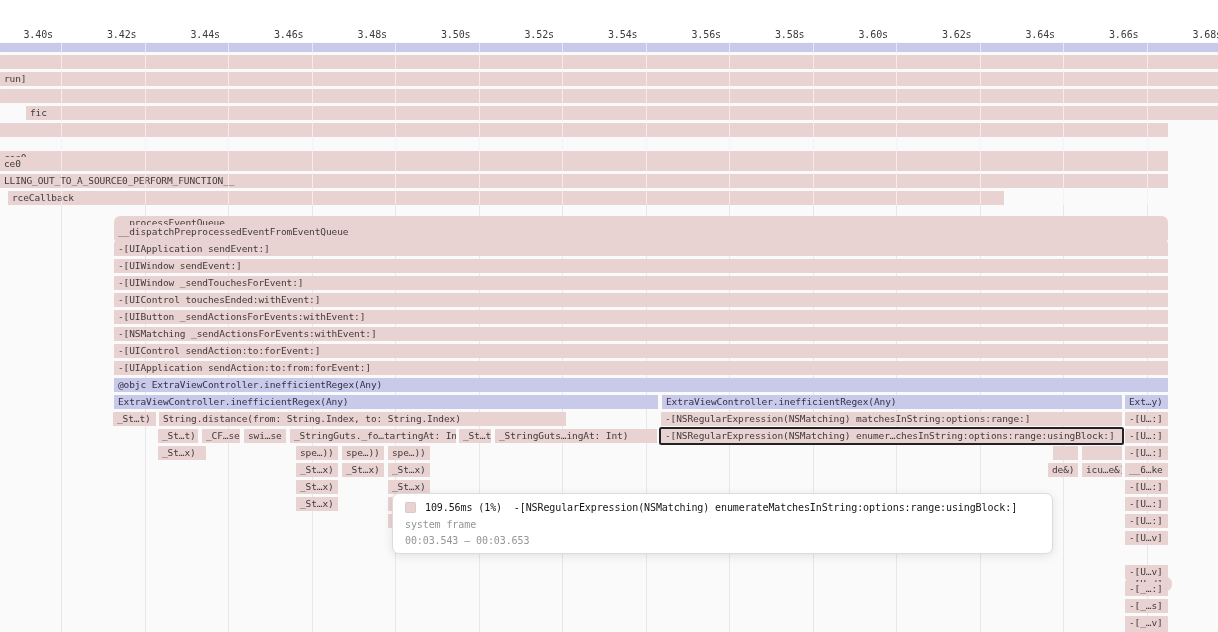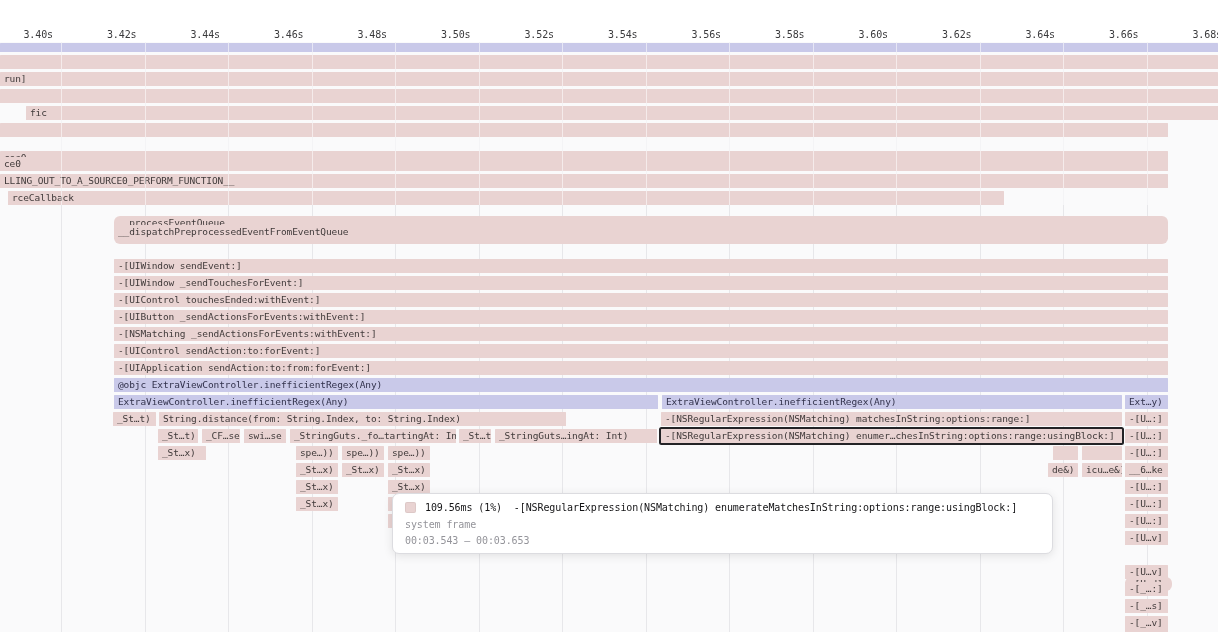--- a/index.html
+++ b/index.html
@@ -91,20 +91,21 @@
       <div class="bar pink" style="left: 0px; top: 30px; width: 1218px; height: 14px;">run]</div>
       <div class="bar pink" style="left: 0px; top: 47px; width: 1218px; height: 14px;"></div>
       <div class="bar pink" style="left: 0px; top: 64px; width: 1218px; height: 14px; margin-left: 26px;">fic</div>
       <div class="bar pink" style="left: 0px; top: 81px; width: 1168px; height: 14px;"></div>
       <div class="bar pink" style="left: 0px; top: 98px; width: 1168px; height: 14px; margin-top: 11px;">ces0</div>
       <div class="bar pink" style="left: 0px; top: 115px; width: 1168px; height: 14px;">ce0</div>
       <div class="bar pink" style="left: 0px; top: 132px; width: 1168px; height: 14px;">LLING_OUT_TO_A_SOURCE0_PERFORM_FUNCTION__</div>
       <div class="bar pink" style="left: 8px; top: 149px; width: 996px; height: 14px;">rceCallback</div>
       <div class="bar pink" style="left: 114px; top: 174px; width: 1054px; height: 28px; border-radius: 6px;">__processEventQueue</div>
       <div class="bar pink" style="left: 114px; top: 183px; width: 1054px; height: 14px;">__dispatchPreprocessedEventFromEventQueue</div>
+      <div class="bar pink" style="left: 114px; top: 200px; width: 1054px; height: 14px;">-[UIApplication sendEvent:]</div>
       <div class="bar pink" style="left: 114px; top: 217px; width: 1054px; height: 14px;">-[UIWindow sendEvent:]</div>
       <div class="bar pink" style="left: 114px; top: 234px; width: 1054px; height: 14px;">-[UIWindow _sendTouchesForEvent:]</div>
       <div class="bar pink" style="left: 114px; top: 251px; width: 1054px; height: 14px;">-[UIControl touchesEnded:withEvent:]</div>
       <div class="bar pink" style="left: 114px; top: 268px; width: 1054px; height: 14px;">-[UIButton _sendActionsForEvents:withEvent:]</div>
       <div class="bar pink" style="left: 114px; top: 285px; width: 1054px; height: 14px;">-[NSMatching _sendActionsForEvents:withEvent:]</div>
       <div class="bar pink" style="left: 114px; top: 302px; width: 1054px; height: 14px;">-[UIControl sendAction:to:forEvent:]</div>
       <div class="bar pink" style="left: 114px; top: 319px; width: 1054px; height: 14px;">-[UIApplication sendAction:to:from:forEvent:]</div>
       <div class="bar purple" style="left: 114px; top: 336px; width: 1054px; height: 14px;">@objc ExtraViewController.inefficientRegex(Any)</div>
       <div class="bar purple" style="left: 114px; top: 353px; width: 544px; height: 14px;">ExtraViewController.inefficientRegex(Any)</div>
       <div class="bar purple" style="left: 662px; top: 353px; width: 460px; height: 14px;">ExtraViewController.inefficientRegex(Any)</div>

